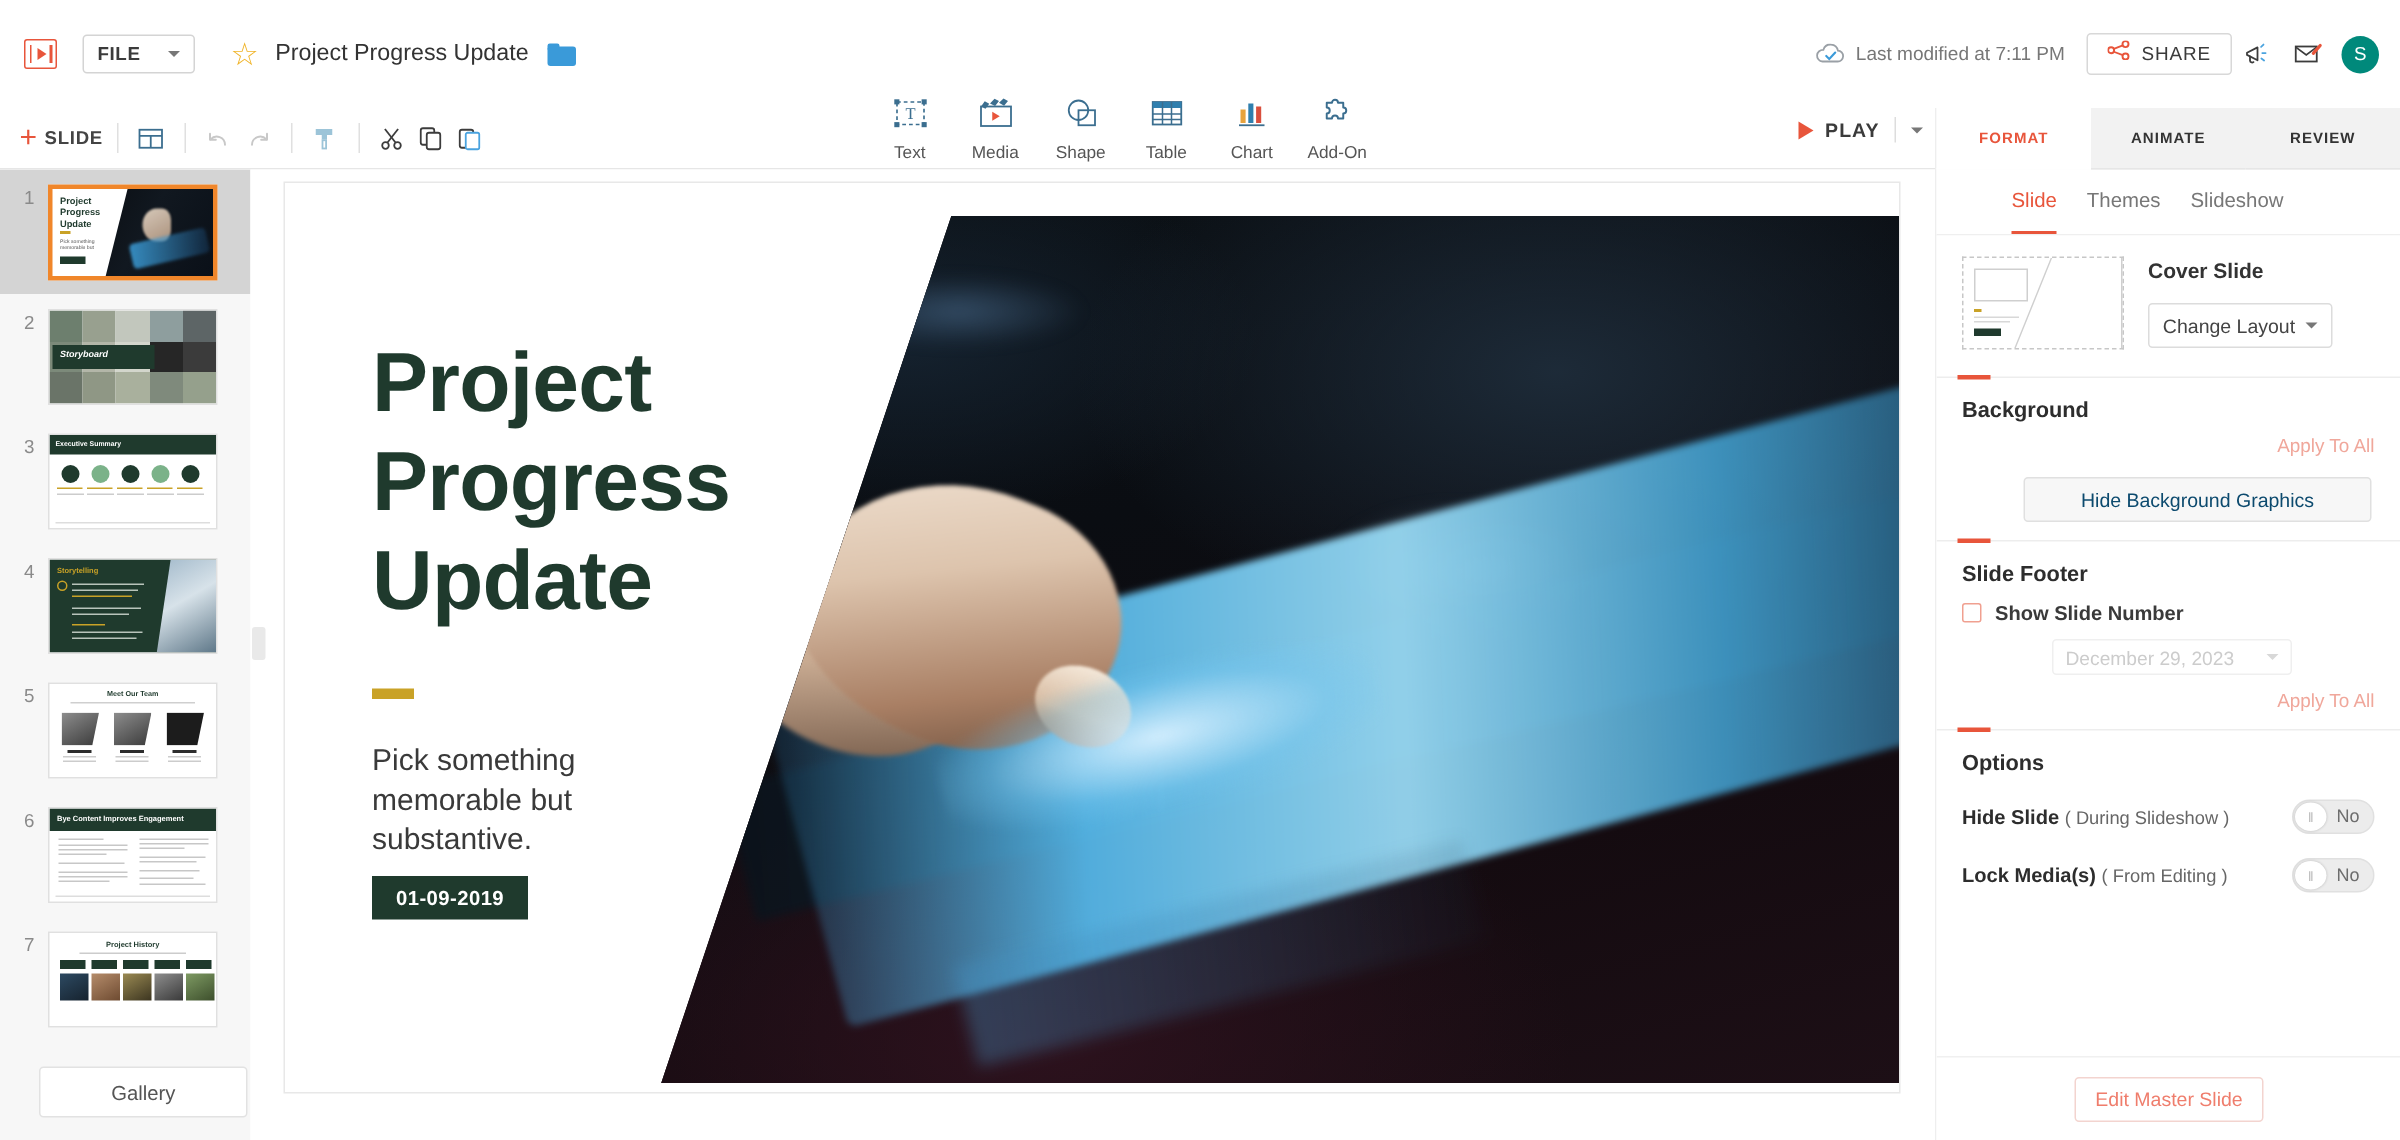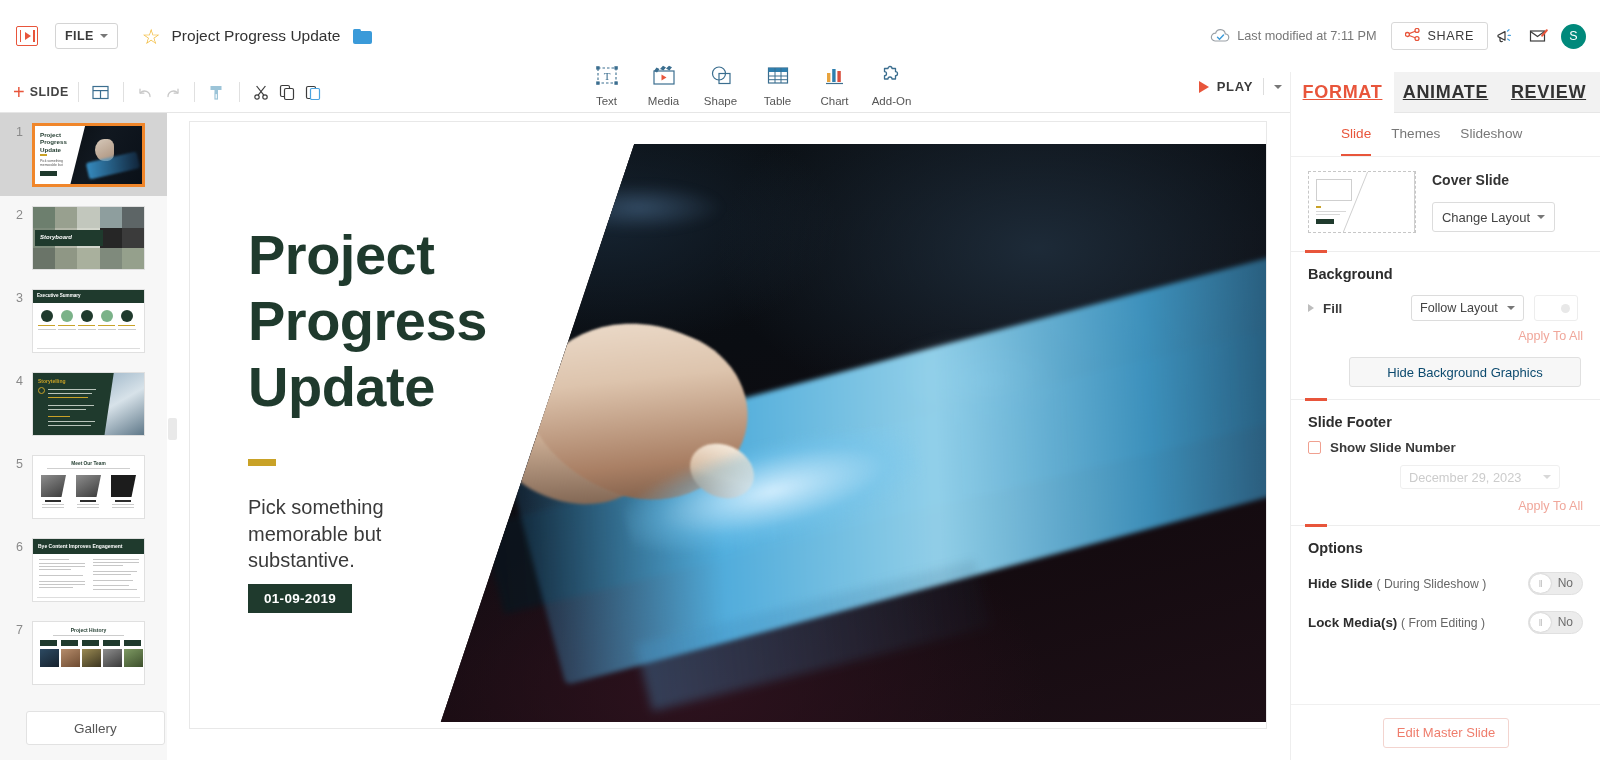--- a/index.html
+++ b/index.html
@@ -27,21 +27,21 @@
   .logo-box:before { left: 2.5px; }
   .logo-box:after { right: 2.5px; }
   .logo-tri {
     width: 0; height: 0; border-left: 6px solid #e8553b;
     border-top: 4px solid transparent; border-bottom: 4px solid transparent;
     margin-left: 2px;
   }
   .file-btn {
     margin-left: 17px; height: 26px; min-width: 62px; padding: 0 9px;
     border: 1px solid #d4d4d4; border-radius: 3px; background: #fff;
-    display: flex; align-items: center; gap: 6px; cursor: pointer;
+    display: flex; align-items: center; gap: 18px; cursor: pointer;
   }
   .file-btn span.lbl { font-size: 12.5px; font-weight: bold; color: #3b3b3b; letter-spacing: .4px; }
   .caret { width: 0; height: 0; border-left: 4px solid transparent; border-right: 4px solid transparent;
            border-top: 4.5px solid #777; }
   .star {
     margin-left: 24px; font-size: 21px; color: #f0b429; line-height: 1;
     cursor: pointer; -webkit-text-stroke: 0px;
   }
   .doc-title { margin-left: 11px; font-size: 15.5px; color: #333; cursor: text; }
   .folder-ico {
@@ -278,22 +278,22 @@
   }
 
   
   .rpanel {
     position: absolute; right: 0; top: 72px; width: 310px; height: 688px;
     background: #fafafa; border-left: 1px solid #eee;
   }
   .rtabs { display: flex; height: 41px; background: #f2f2f2; }
   .rtab {
     flex: 1; display: flex; align-items: center; justify-content: center;
-    font-size: 18px; font-weight: bold; letter-spacing: .7px; color: #333;
-    cursor: pointer; background: #f2f2f2; border-bottom: 1px solid #e6e6e6; text-decoration: underline;
+    font-size: 10px; font-weight: bold; letter-spacing: .7px; color: #333;
+    cursor: pointer; background: #f2f2f2; border-bottom: 1px solid #e6e6e6;
   }
   .rtab.active { background: #fff; color: #e8553b; border-bottom: 1px solid #fff; }
   .sub-tabs {
     display: flex; gap: 20px; padding: 13px 0 0 50px; background: #fff;
     border-bottom: 1px solid #efefef; height: 44px;
   }
   .sub-tab { font-size: 13.6px; color: #777; cursor: pointer; position: relative; padding-bottom: 7px; }
   .sub-tab.active { color: #e8553b; }
   .sub-tab.active:after {
     content: ""; position: absolute; left: 0; right: 0; bottom: 0; height: 2.5px; background: #e8553b;
@@ -803,47 +803,36 @@
           <div class="change-layout">
             <span>Change Layout</span>
             <span class="caret"></span>
           </div>
         </div>
       </div>
 
       <div class="sec-div"></div>
       <div class="sec">
         <div class="sec-title">Background</div>
-        <div class="fill-row">
-          <span class="tri-right"></span>
-          <span class="fill-lbl">Fill</span>
-          <div class="select">
-            <span>Follow Layout</span>
-            <span class="caret"></span>
-          </div>
-          <div class="swatch">
-              <i></i>
-            </div>
-        </div>
         <div class="apply-all">Apply To All</div>
         <div class="hide-bg">Hide Background Graphics</div>
       </div>
 
       <div class="sec-div"></div>
       <div class="sec">
         <div class="sec-title">Slide Footer</div>
 
         <div class="cbrow">
           <span class="cb"></span>
           <span class="lbl">Show Slide Number</span>
         </div>
 
 
 
-        <div class="cbrow" style="margin-left:92px">
+        <div class="cbrow" style="margin-left:60px">
           <div class="sel-dis">
             <span>December 29, 2023</span>
             <span class="caret" style="border-top-color:#d8d8d8"></span>
           </div>
         </div>
 
         <div class="apply-all" style="margin-top:10px">Apply To All</div>
       </div>
 
       <div class="sec-div"></div>

